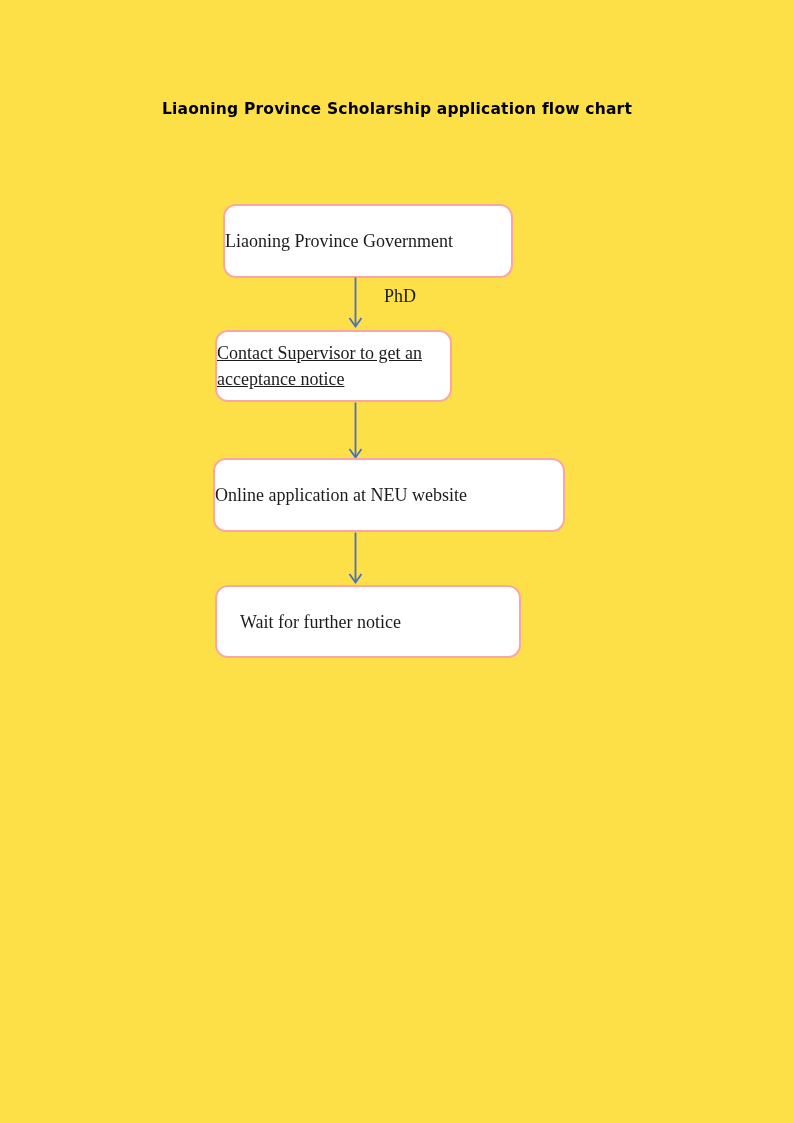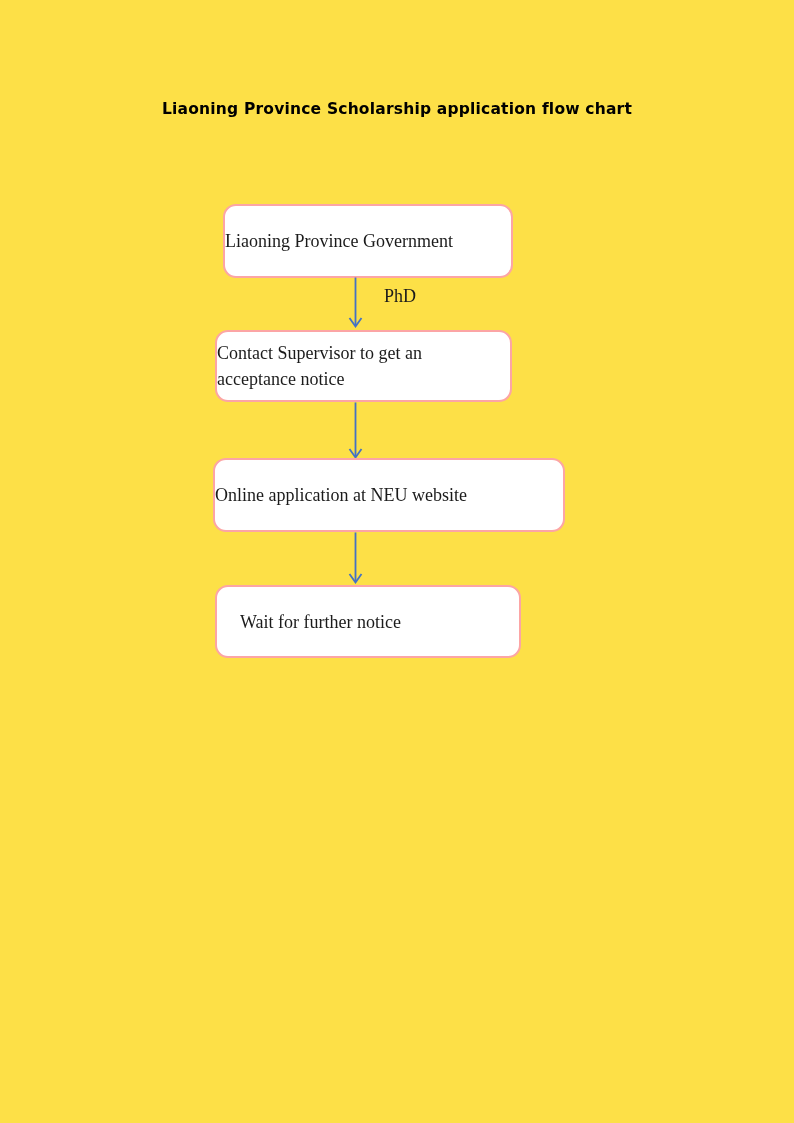--- a/index.html
+++ b/index.html
@@ -37,21 +37,21 @@
     display: flex;
     flex-direction: column;
     align-items: flex-start;
     justify-content: center;
     text-align: center;
     font-size: 18px;
     line-height: 26px;
     color: #1b1b1b;
   }
   .box-start   { left: 223px; top: 204px; width: 290px; height: 74px; }
-  .box-contact { left: 215px; top: 330px; width: 297px; height: 72px; }
+  .box-contact { left: 215px; top: 330px; width: 237px; height: 72px; text-decoration: underline; }
   .box-online  { left: 213px; top: 458px; width: 352px; height: 74px; }
   .box-wait    { left: 215px; top: 585px; width: 306px; height: 73px; padding-left: 23px; }
   .flow-line { display: block; }
   .arrow {
     position: absolute;
     overflow: visible;
   }
   .arrow-1 { left: 347px; top: 277px; }
   .arrow-2 { left: 347px; top: 402px; }
   .arrow-3 { left: 347px; top: 532px; }

